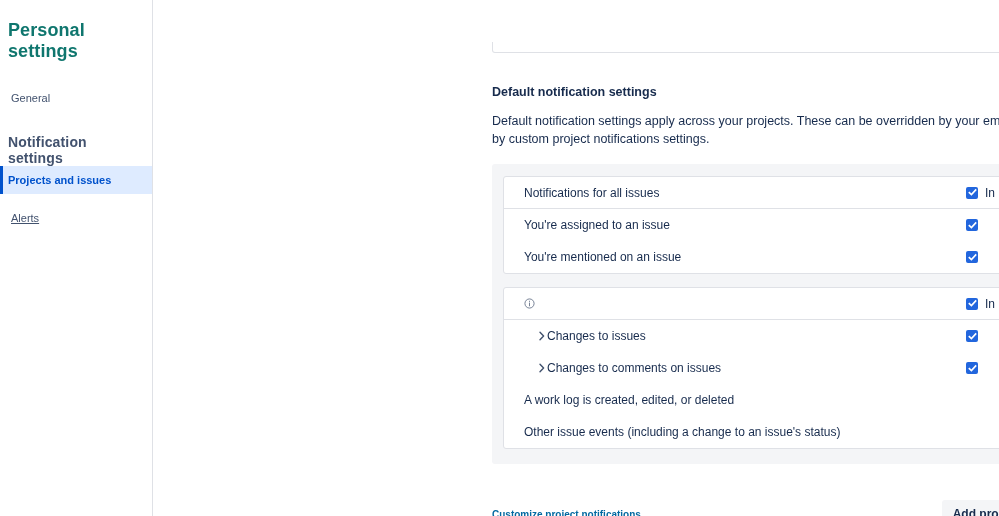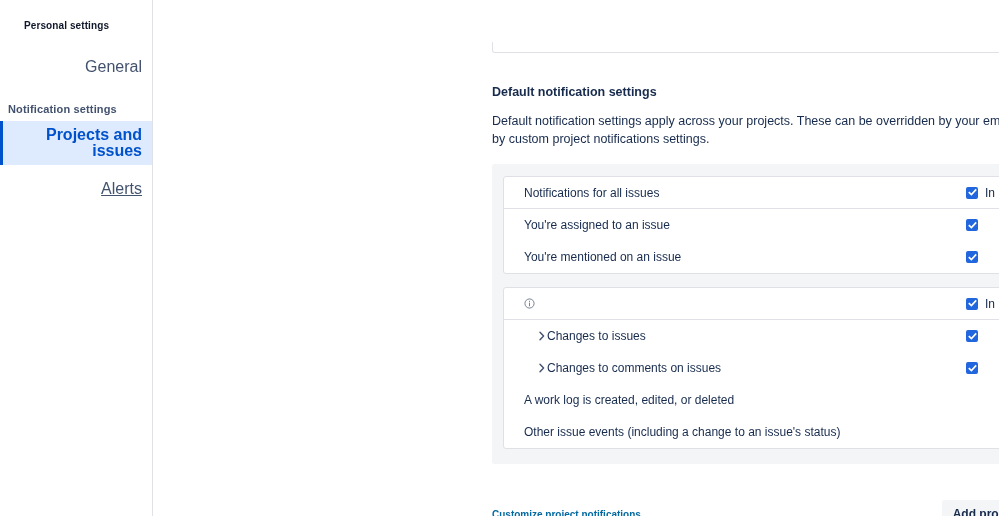--- a/index.html
+++ b/index.html
@@ -14,32 +14,32 @@
 
   
   .sidebar {
     width: 153px; height: 516px;
     background: #ffffff;
     border-right: 1px solid #DFE1E6;
     padding-top: 20px;
     flex: 0 0 153px;
   }
   .sidebar-title {
-    font-size: 10px; font-weight: bold; color: #0f172a;
-    padding: 0 10px 0 24px; margin-bottom: 22px; letter-spacing: .1px;
+    font-size: 18px; font-weight: bold; color: #0f766e;
+    padding: 0 10px 0 8px; margin-bottom: 22px; letter-spacing: .1px;
   }
   .nav-item {
-    display: block; font-size: 16px; color: #42526E;
+    display: block; font-size: 11px; color: #42526E;
     padding: 6px 10px 6px 8px; line-height: 16px;
-    border-left: 3px solid transparent; cursor: pointer; text-align: right;
+    border-left: 3px solid transparent; cursor: pointer;
   }
   .nav-item.plain { padding-left: 8px; }
   .nav-group-label {
-    font-size: 11px; font-weight: bold; color: #42526E;
-    padding: 0 10px 0 8px; margin-top: 22px; margin-bottom: 6px;
+    font-size: 14px; font-weight: bold; color: #42526E;
+    padding: 0 10px 0 8px; margin-top: 22px; 
     letter-spacing: .15px;
   }
   .nav-item.selected {
     background: #DEEBFF; color: #0052CC; font-weight: bold;
     border-left: 3px solid #0052CC; padding-left: 5px;
   }
   .nav-item.after-selected { margin-top: 10px; text-decoration: underline; }
 
   
   .main {

